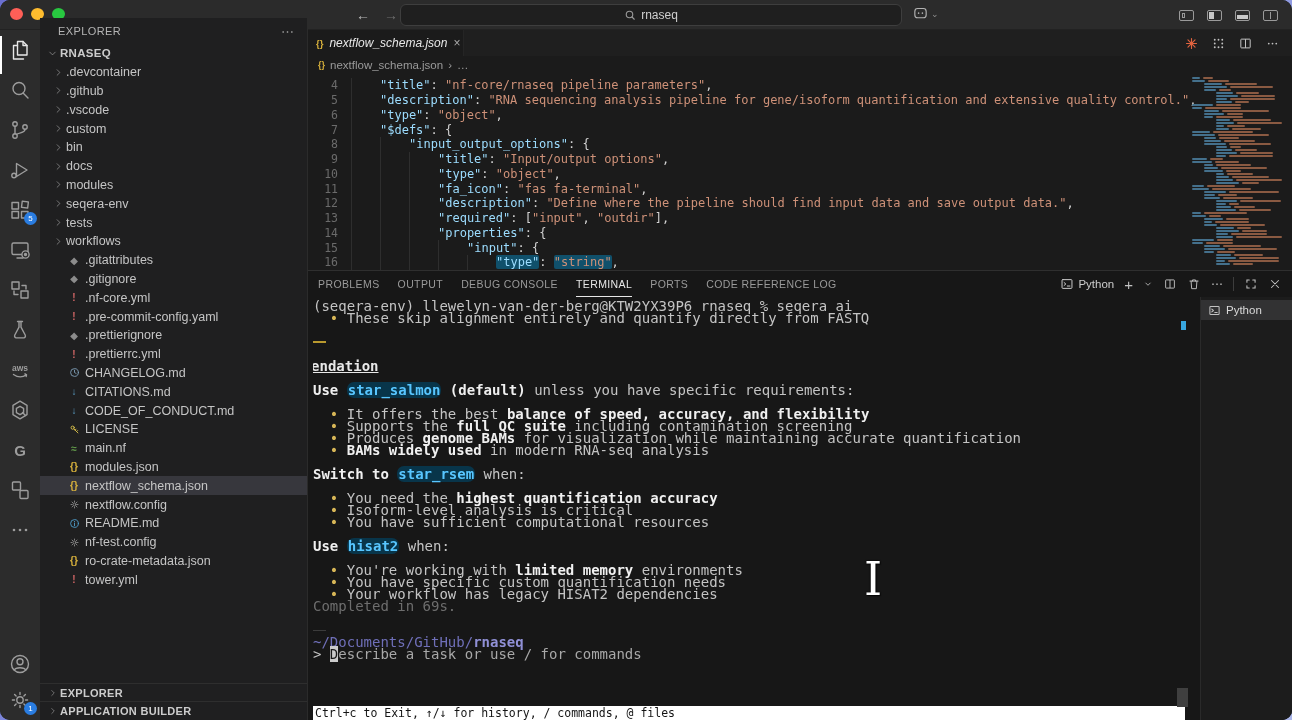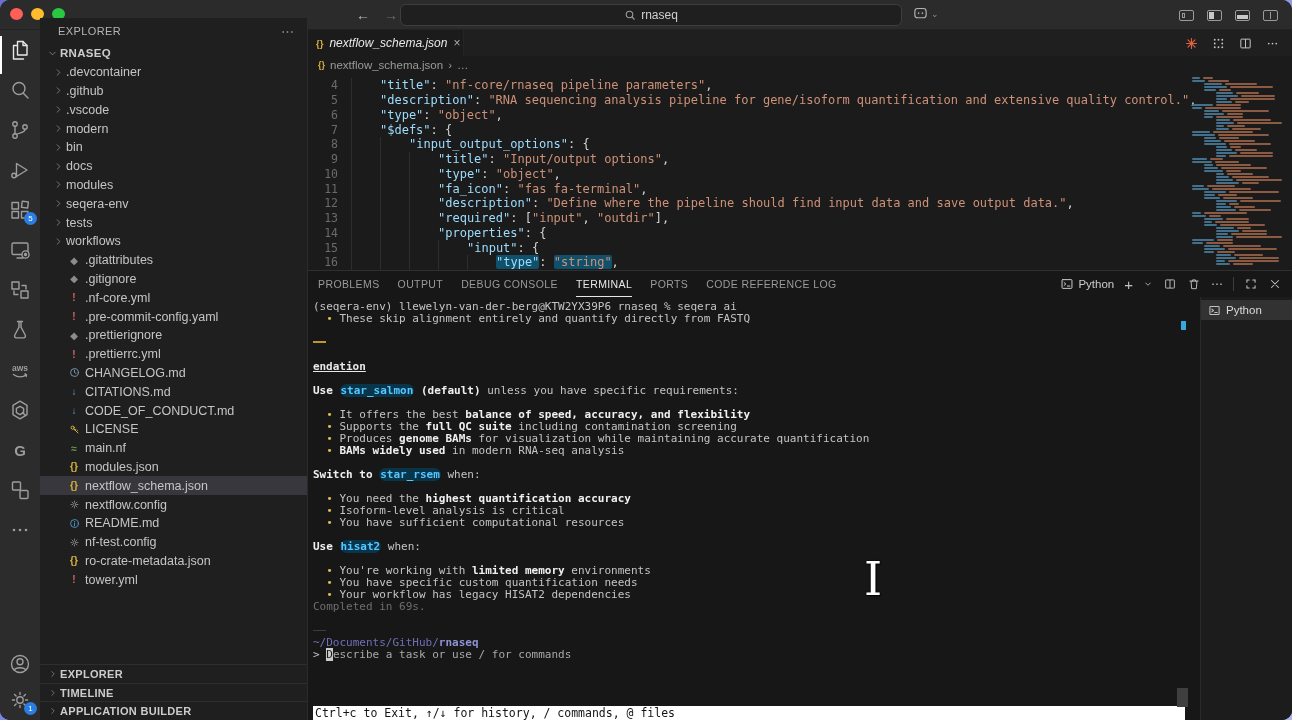--- a/index.html
+++ b/index.html
@@ -80,21 +80,21 @@
 
   
   .panel { position:absolute; left:308px; top:270px; right:0; bottom:0; background:#171717; border-top:1px solid #2f2f2f; }
   .ptabbar { position:absolute; left:0; top:0; right:0; height:26px; display:flex; align-items:center; padding-left:10px; gap:18px;justify-content:space-between; }
   .ptab { font-size:10.5px; letter-spacing:.4px; color:#9a9a9a; height:26px; display:flex; align-items:center; border-bottom:1px solid transparent; }
   .ptab.active { color:#e7e7e7; border-bottom-color:#e7e7e7; }
   .pt-right { margin-left:auto; display:flex; align-items:center; gap:10px; padding-right:10px; color:#c2c2c2; font-size:12px; }
   .pt-right svg { width:14px; height:14px; }
   .pt-right .pylabel { display:flex; align-items:center; gap:4px; font-size:11.5px; color:#cccccc; }
   .pt-sep { width:1px; height:14px; background:#3d3d3d; }
-  .term { position:absolute; left:5px; top:29px; right:112px; bottom:15px; font-family:"DejaVu Sans Mono", monospace; font-size:11px; overflow:hidden; }
+  .term { position:absolute; left:5px; top:29px; right:112px; bottom:15px; font-family:"DejaVu Sans Mono", monospace; font-size:14px; overflow:hidden; }
   .tl { height:12px; white-space:pre; display:flex; align-items:center; }
   .tl.center { justify-content:center; }
   .t-n{color:#c4c4c4;} .t-b{color:#f0f0f0;font-weight:bold;} .t-bu{color:#d7b657;}
   .t-d{color:#6e6e6e;} .t-p1{color:#6f6fb8;} .t-p2{color:#9090d6;font-weight:bold;}
   .t-tok{color:#58c6ff;background:#08354a;font-weight:bold;padding:0 1px;border-radius:7px;}
   .t-cb{background:#cccccc;color:#181818;} .t-ph{color:#a8a8a8;}
   .cen{color:#e8e8e8;font-weight:bold;text-decoration:underline;}
   .rule-y{width:100%;border-top:2px solid #b9992e;} .rule-d{width:100%;border-top:1px solid #3c3c3c;}
   .hintbar { position:absolute; left:5px; right:107px; bottom:0; height:14px; background:#ffffff; color:#141414; font-family:"DejaVu Sans Mono", monospace; font-size:11.5px; line-height:14px; padding-left:2px; white-space:pre; overflow:hidden; }
   .termlist { position:absolute; right:0; top:26px; bottom:0; width:92px; background:#1c1c1c; border-left:1px solid #2a2a2a; }
@@ -261,21 +261,21 @@
             </svg>
           </span>
           <span class="lbl">.vscode</span>
         </div>
         <div class="row">
           <span class="tw">
             <svg viewBox="0 0 24 24" fill="none" stroke="currentColor" stroke-width="1.4" stroke-linecap="round" stroke-linejoin="round">
               <path d="M9 6l6 6-6 6"></path>
             </svg>
           </span>
-          <span class="lbl">modern</span>
+          <span class="lbl">custom</span>
         </div>
         <div class="row">
           <span class="tw">
             <svg viewBox="0 0 24 24" fill="none" stroke="currentColor" stroke-width="1.4" stroke-linecap="round" stroke-linejoin="round">
               <path d="M9 6l6 6-6 6"></path>
             </svg>
           </span>
           <span class="lbl">bin</span>
         </div>
         <div class="row">
@@ -436,28 +436,20 @@
         </div>
       </div>
     <div class="sections" id="sections">
         <div class="section">
           <span class="tw">
             <svg viewBox="0 0 24 24" fill="none" stroke="currentColor" stroke-width="1.4" stroke-linecap="round" stroke-linejoin="round">
               <path d="M9 6l6 6-6 6"></path>
             </svg>
           </span>
           <span class="lbl">EXPLORER</span>
-        </div>
-        <div class="section">
-          <span class="tw">
-            <svg viewBox="0 0 24 24" fill="none" stroke="currentColor" stroke-width="1.4" stroke-linecap="round" stroke-linejoin="round">
-              <path d="M9 6l6 6-6 6"></path>
-            </svg>
-          </span>
-          <span class="lbl">TIMELINE</span>
         </div>
         <div class="section">
           <span class="tw">
             <svg viewBox="0 0 24 24" fill="none" stroke="currentColor" stroke-width="1.4" stroke-linecap="round" stroke-linejoin="round">
               <path d="M9 6l6 6-6 6"></path>
             </svg>
           </span>
           <span class="lbl">APPLICATION BUILDER</span>
         </div>
       </div>

